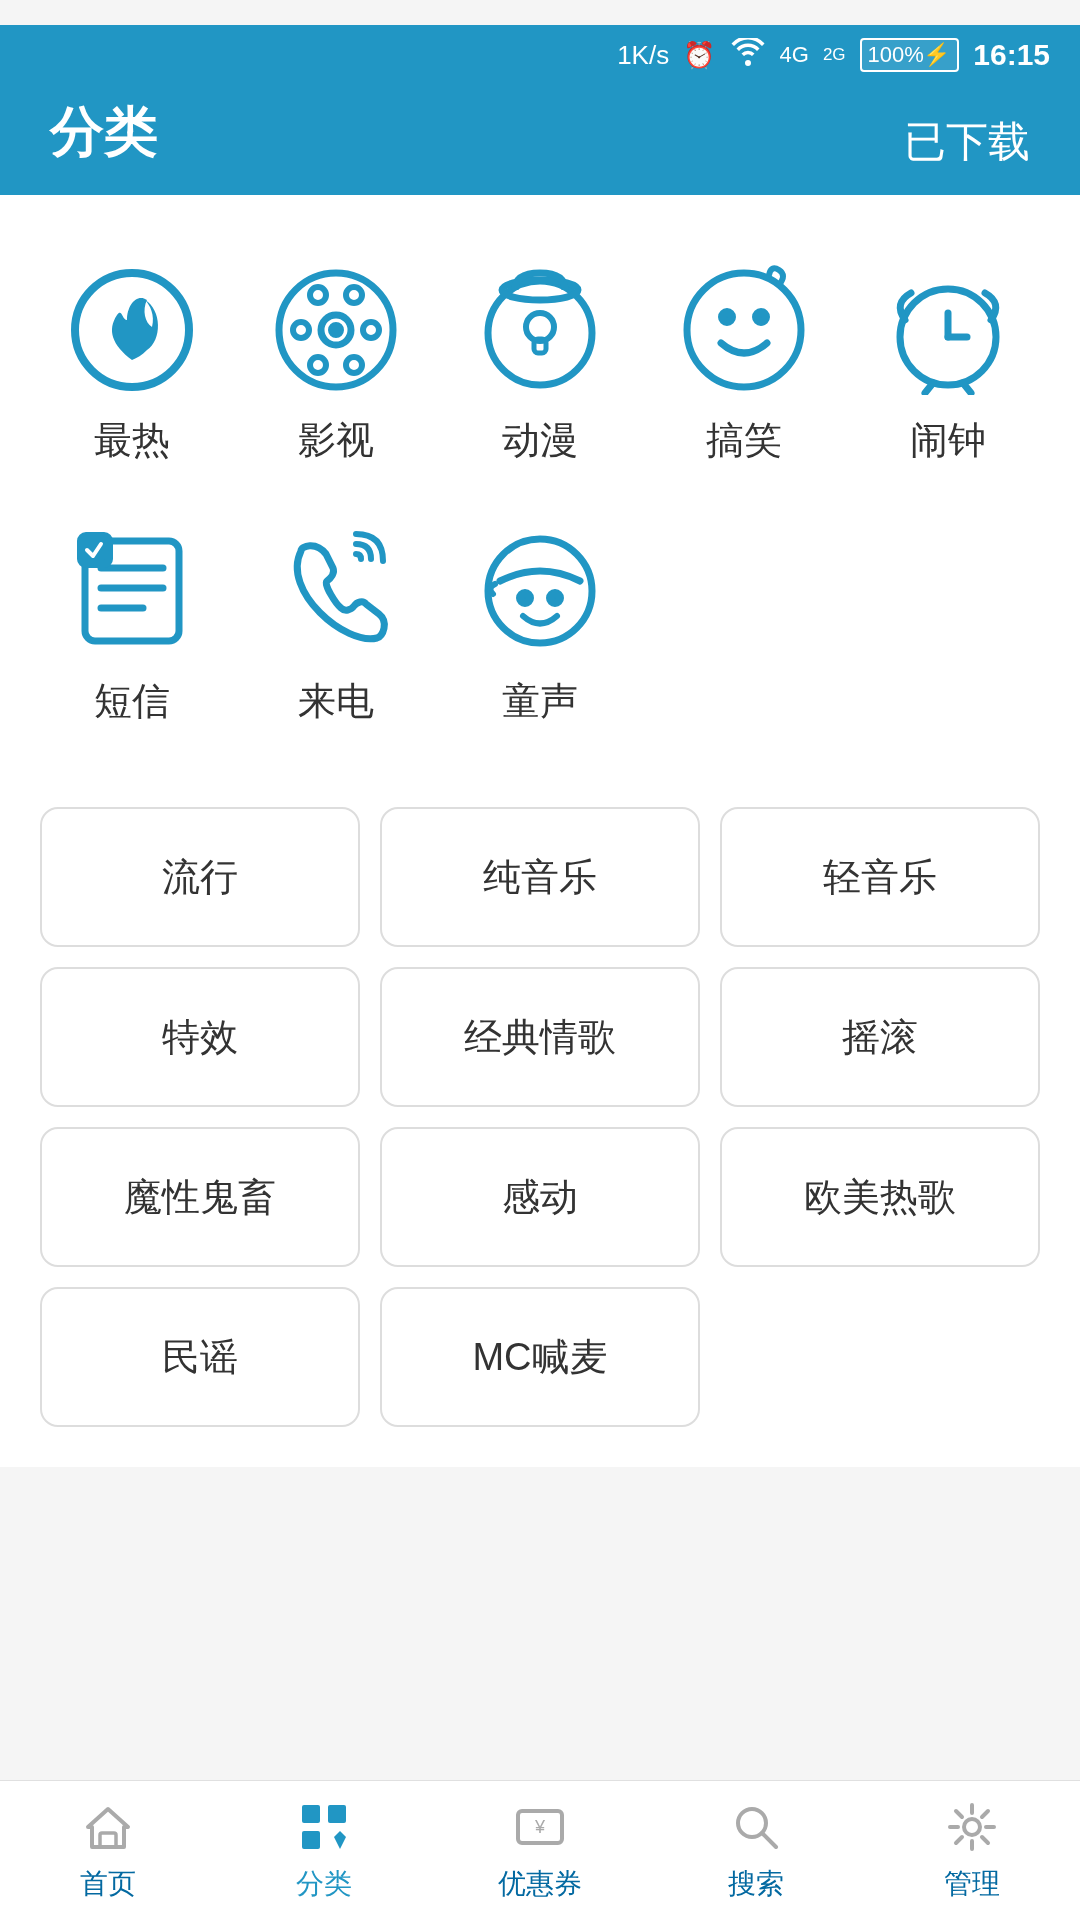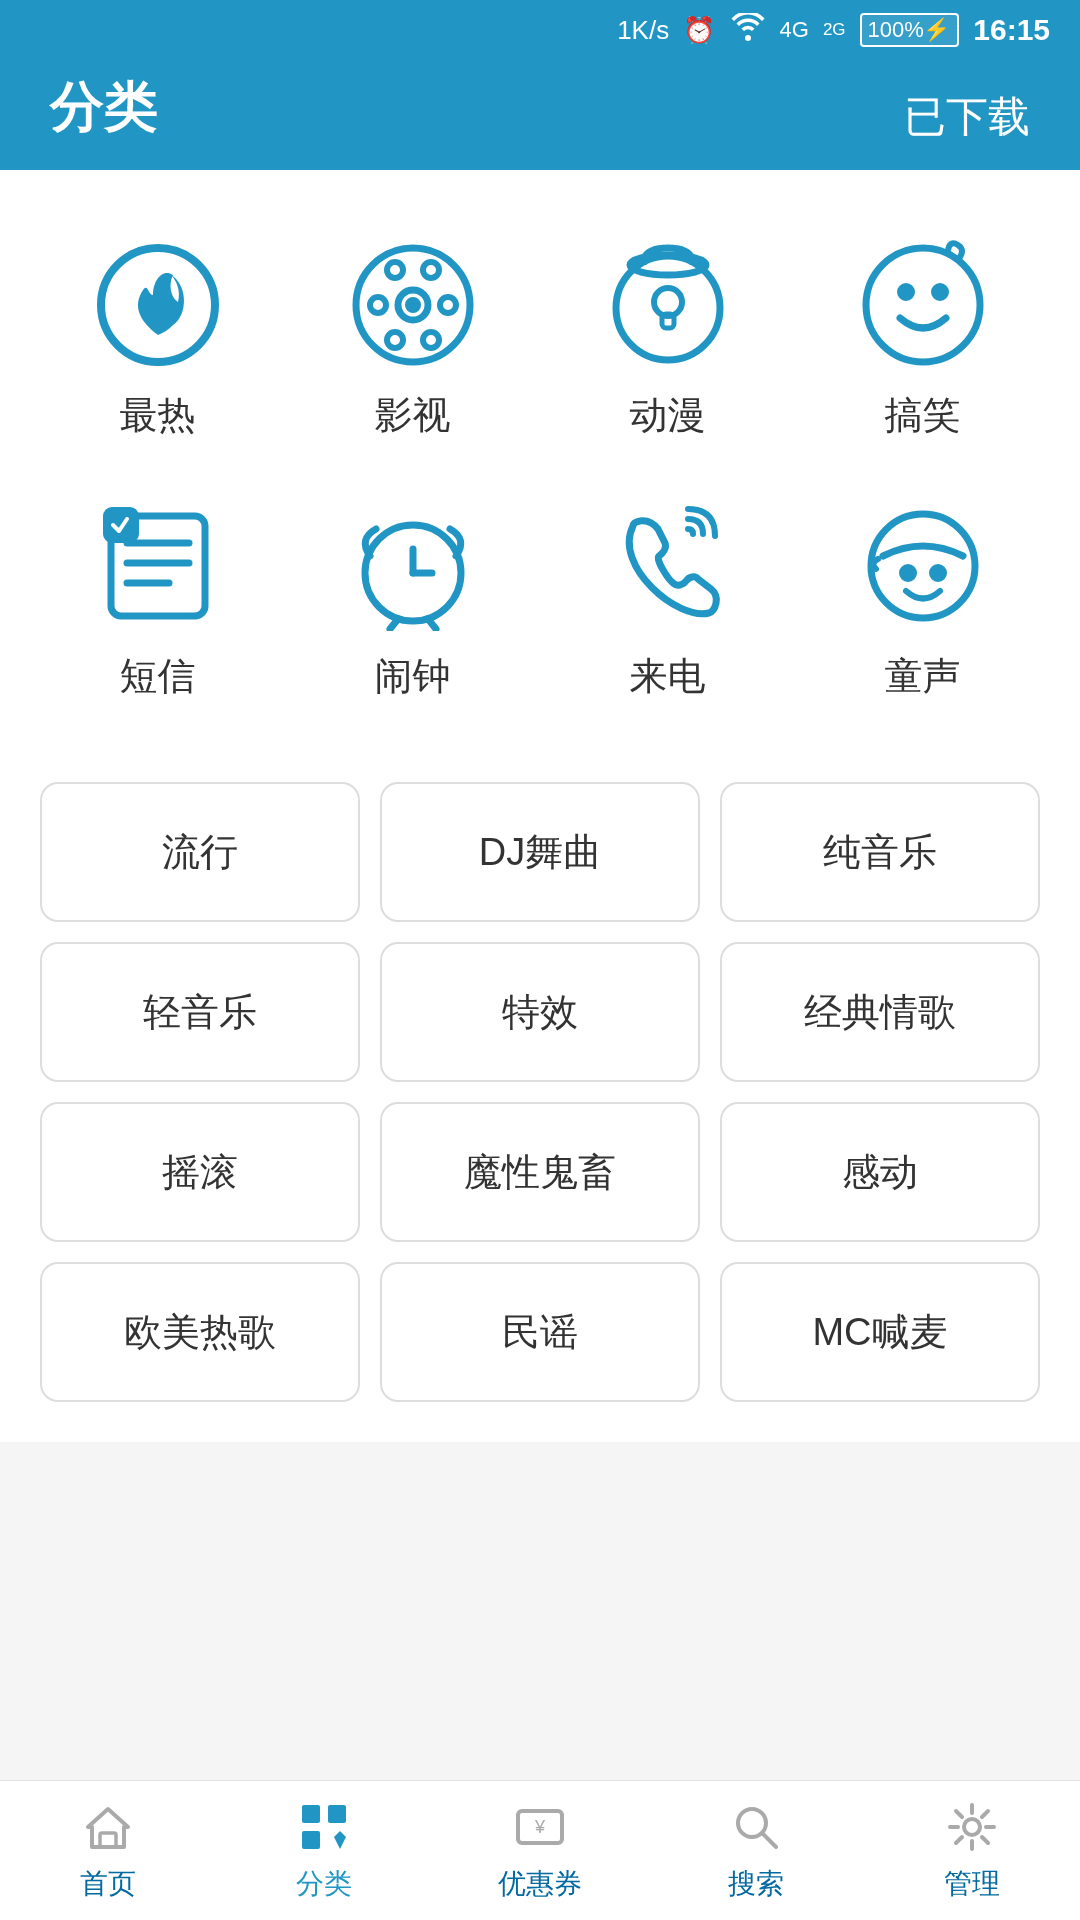--- a/index.html
+++ b/index.html
@@ -15,20 +15,21 @@
     
     .status-bar {
       background: #2196c4;
       height: 60px;
       display: flex;
       align-items: center;
       justify-content: flex-end;
       padding: 0 30px;
       color: white;
       font-size: 26px;
+      margin-top: 25px;
     }
     .status-icons {
       display: flex;
       align-items: center;
       gap: 14px;
     }
 
     
     .header {
       background: #2196c4;
@@ -53,21 +54,21 @@
     
     .main {
       background: white;
       flex: 1;
       padding: 40px 30px;
     }
 
     
     .icon-grid {
       display: grid;
-      grid-template-columns: repeat(4, 1fr);
+      grid-template-columns: repeat(5, 1fr);
       gap: 0;
       margin-bottom: 50px;
       text-align: right;
     }
     .icon-item {
       display: flex;
       flex-direction: column;
       align-items: center;
       padding: 30px 10px;
       gap: 20px;
@@ -232,54 +233,54 @@
 
           <path d="M100 20 Q108 10 100 5 Q92 0 90 10" stroke="#2196c4" stroke-width="6" fill="none" stroke-linecap="round"></path>
         </svg>
       </div>
       <span class="icon-label">搞笑</span>
     </div>
 
     <div class="icon-item">
       <div class="icon-circle">
         <svg class="icon-svg" viewBox="0 0 130 130">
+          <circle cx="65" cy="72" r="48" stroke="#2196c4" stroke-width="7" fill="none"></circle>
+          <line x1="65" y1="72" x2="65" y2="48" stroke="#2196c4" stroke-width="7" stroke-linecap="round"></line>
+          <line x1="65" y1="72" x2="84" y2="72" stroke="#2196c4" stroke-width="7" stroke-linecap="round"></line>
+
+          <path d="M22 55 Q10 38 28 28" stroke="#2196c4" stroke-width="7" fill="none" stroke-linecap="round"></path>
+
+          <path d="M108 55 Q120 38 102 28" stroke="#2196c4" stroke-width="7" fill="none" stroke-linecap="round"></path>
+
+          <line x1="50" y1="118" x2="42" y2="128" stroke="#2196c4" stroke-width="7" stroke-linecap="round"></line>
+          <line x1="80" y1="118" x2="88" y2="128" stroke="#2196c4" stroke-width="7" stroke-linecap="round"></line>
+        </svg>
+      </div>
+      <span class="icon-label">闹钟</span>
+    </div>
+
+    <div class="icon-item">
+      <div class="icon-circle">
+        <svg class="icon-svg" viewBox="0 0 130 130">
           <rect x="18" y="15" width="94" height="100" rx="10" stroke="#2196c4" stroke-width="7" fill="none"></rect>
           <line x1="34" y1="42" x2="96" y2="42" stroke="#2196c4" stroke-width="7" stroke-linecap="round"></line>
           <line x1="34" y1="62" x2="96" y2="62" stroke="#2196c4" stroke-width="7" stroke-linecap="round"></line>
           <line x1="34" y1="82" x2="76" y2="82" stroke="#2196c4" stroke-width="7" stroke-linecap="round"></line>
 
           <rect x="14" y="10" width="28" height="28" rx="5" fill="white" stroke="none"></rect>
           <rect x="14" y="10" width="28" height="28" rx="5" fill="#2196c4"></rect>
           <polyline points="20,24 26,30 34,18" stroke="white" stroke-width="4" fill="none" stroke-linecap="round" stroke-linejoin="round"></polyline>
         </svg>
       </div>
       <span class="icon-label">短信</span>
     </div>
 
     <div class="icon-item">
       <div class="icon-circle">
         <svg class="icon-svg" viewBox="0 0 130 130">
-          <circle cx="65" cy="72" r="48" stroke="#2196c4" stroke-width="7" fill="none"></circle>
-          <line x1="65" y1="72" x2="65" y2="48" stroke="#2196c4" stroke-width="7" stroke-linecap="round"></line>
-          <line x1="65" y1="72" x2="84" y2="72" stroke="#2196c4" stroke-width="7" stroke-linecap="round"></line>
-
-          <path d="M22 55 Q10 38 28 28" stroke="#2196c4" stroke-width="7" fill="none" stroke-linecap="round"></path>
-
-          <path d="M108 55 Q120 38 102 28" stroke="#2196c4" stroke-width="7" fill="none" stroke-linecap="round"></path>
-
-          <line x1="50" y1="118" x2="42" y2="128" stroke="#2196c4" stroke-width="7" stroke-linecap="round"></line>
-          <line x1="80" y1="118" x2="88" y2="128" stroke="#2196c4" stroke-width="7" stroke-linecap="round"></line>
-        </svg>
-      </div>
-      <span class="icon-label">闹钟</span>
-    </div>
-
-    <div class="icon-item">
-      <div class="icon-circle">
-        <svg class="icon-svg" viewBox="0 0 130 130">
           <path d="M30 25 C30 20 45 15 55 28 L62 42 C64 47 60 52 56 55 C52 58 65 78 70 82 C74 86 80 84 83 80 C86 76 92 74 95 78 L108 88 C118 96 112 110 106 112 C75 120 10 65 30 25Z" stroke="#2196c4" stroke-width="7" fill="none" stroke-linejoin="round"></path>
 
           <path d="M85 18 Q100 18 100 33" stroke="#2196c4" stroke-width="6" fill="none" stroke-linecap="round"></path>
           <path d="M85 8 Q112 8 112 35" stroke="#2196c4" stroke-width="6" fill="none" stroke-linecap="round"></path>
           <path d="M85 28 Q90 28 90 33" stroke="#2196c4" stroke-width="6" fill="none" stroke-linecap="round"></path>
         </svg>
       </div>
       <span class="icon-label">来电</span>
     </div>
 
@@ -297,21 +298,20 @@
 
           <path d="M48 90 Q65 105 82 90" stroke="#2196c4" stroke-width="6" fill="none" stroke-linecap="round"></path>
         </svg>
       </div>
       <span class="icon-label">童声</span>
     </div>
   </div>
 
   <div class="music-grid">
     <button class="music-btn">流行</button>
-    <button class="music-btn">DJ舞曲</button>
     <button class="music-btn">纯音乐</button>
     <button class="music-btn">轻音乐</button>
     <button class="music-btn">特效</button>
     <button class="music-btn">经典情歌</button>
     <button class="music-btn">摇滚</button>
     <button class="music-btn">魔性鬼畜</button>
     <button class="music-btn">感动</button>
     <button class="music-btn">欧美热歌</button>
     <button class="music-btn">民谣</button>
     <button class="music-btn">MC喊麦</button>

